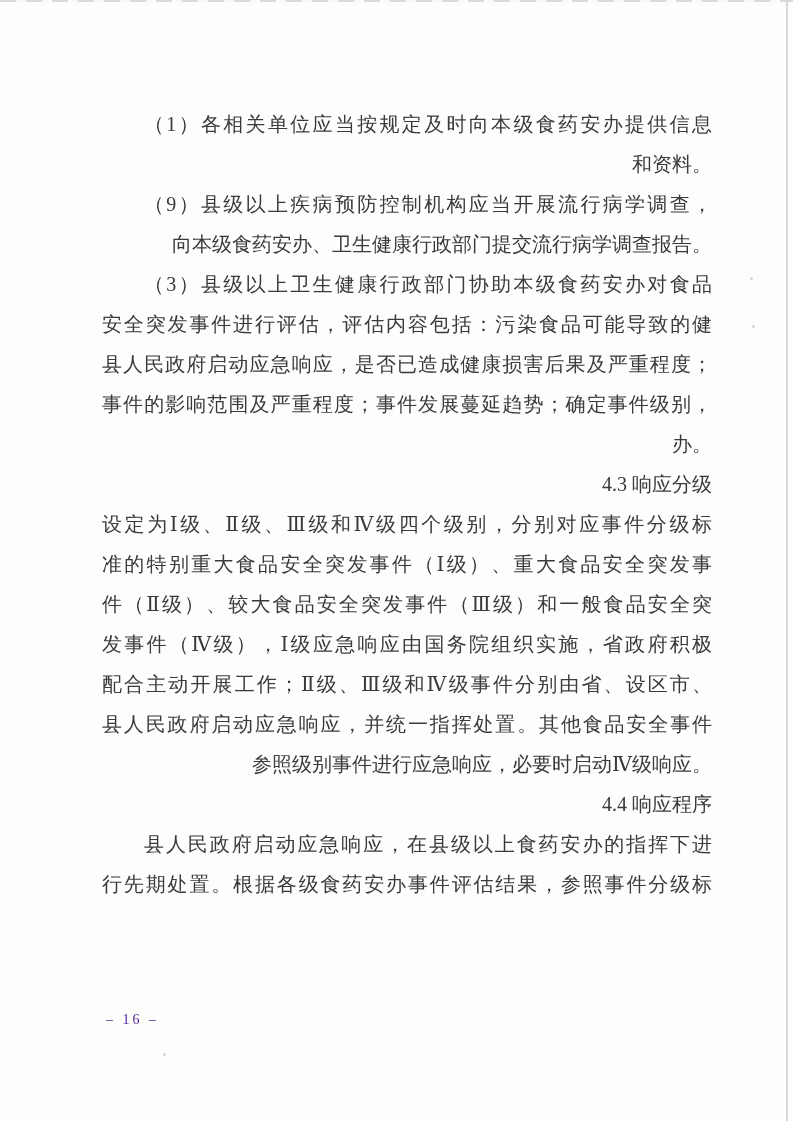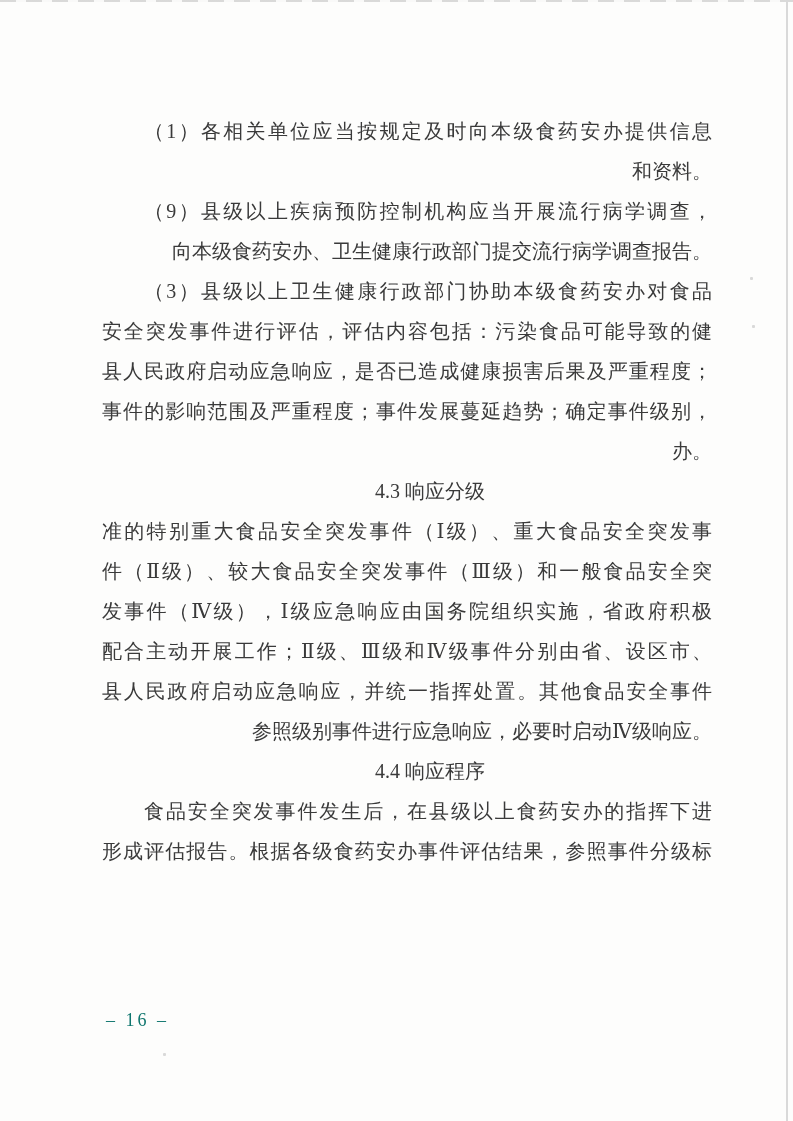--- a/index.html
+++ b/index.html
@@ -38,21 +38,21 @@
     border-radius: 1px;
   }
   .speck.s1 { left: 750px; top: 277px; }
   .speck.s2 { left: 752px; top: 325px; }
   .speck.s3 { left: 163px; top: 1053px; }
 
   
   .content {
     position: absolute;
     left: 102px;
-    top: 111px;
+    top: 104px;
     width: 610px;
     color: #3a3a3a;
   }
   .ln {
     height: 40px;
     line-height: 40px;
     font-size: 20px;
     overflow: hidden;
     white-space: nowrap;
     letter-spacing: 0;
@@ -62,32 +62,32 @@
     white-space: normal;
     text-align: justify;
     text-align-last: justify;
   }
   
   .ln.e { text-align: right; }
   
   .ln.i { text-indent: 42px; }
   
   .ln.h {
-    text-align: center;
+    text-align: right;
     text-indent: 46px;
   }
   .footer {
     position: absolute;
     left: 106px;
     top: 1008px;
     height: 24px;
     line-height: 24px;
-    font-size: 18px;
+    font-size: 14px;
     letter-spacing: 3px;
-    color: #0f766e;
+    color: #4c1d95;
   }
 </style>
 </head>
 <body>
 
 <div class="page">
 
   <div class="top-edge"></div>
   <div class="right-edge"></div>
   <div class="speck s1"></div>
@@ -98,26 +98,27 @@
     <div class="ln j i">（1）各相关单位应当按规定及时向本级食药安办提供信息</div>
     <div class="ln e">和资料。</div>
     <div class="ln j i">（9）县级以上疾病预防控制机构应当开展流行病学调查，</div>
     <div class="ln e">向本级食药安办、卫生健康行政部门提交流行病学调查报告。</div>
     <div class="ln j i">（3）县级以上卫生健康行政部门协助本级食药安办对食品</div>
     <div class="ln j">安全突发事件进行评估，评估内容包括：污染食品可能导致的健</div>
     <div class="ln j">县人民政府启动应急响应，是否已造成健康损害后果及严重程度；</div>
     <div class="ln j">事件的影响范围及严重程度；事件发展蔓延趋势；确定事件级别，</div>
     <div class="ln e">办。</div>
     <div class="ln h">4.3 响应分级</div>
+    <div class="ln j">设定为Ⅰ级、Ⅱ级、Ⅲ级和Ⅳ级四个级别，分别对应事件分级标</div>
     <div class="ln j">准的特别重大食品安全突发事件（Ⅰ级）、重大食品安全突发事</div>
     <div class="ln j">件（Ⅱ级）、较大食品安全突发事件（Ⅲ级）和一般食品安全突</div>
     <div class="ln j">发事件（Ⅳ级），Ⅰ级应急响应由国务院组织实施，省政府积极</div>
     <div class="ln j">配合主动开展工作；Ⅱ级、Ⅲ级和Ⅳ级事件分别由省、设区市、</div>
     <div class="ln j">县人民政府启动应急响应，并统一指挥处置。其他食品安全事件</div>
     <div class="ln e">参照级别事件进行应急响应，必要时启动Ⅳ级响应。</div>
     <div class="ln h">4.4 响应程序</div>
-    <div class="ln j i">食品安全突发事件发生后，在县级以上食药安办的指挥下进</div>
-    <div class="ln j">形成评估报告。根据各级食药安办事件评估结果，参照事件分级标</div>
+    <div class="ln j i">县人民政府启动应急响应，在县级以上食药安办的指挥下进</div>
+    <div class="ln j">行先期处置。根据各级食药安办事件评估结果，参照事件分级标</div>
   </div>
 
   <div class="footer">– 16 –</div>
 
 </div>
 
 </body></html>

